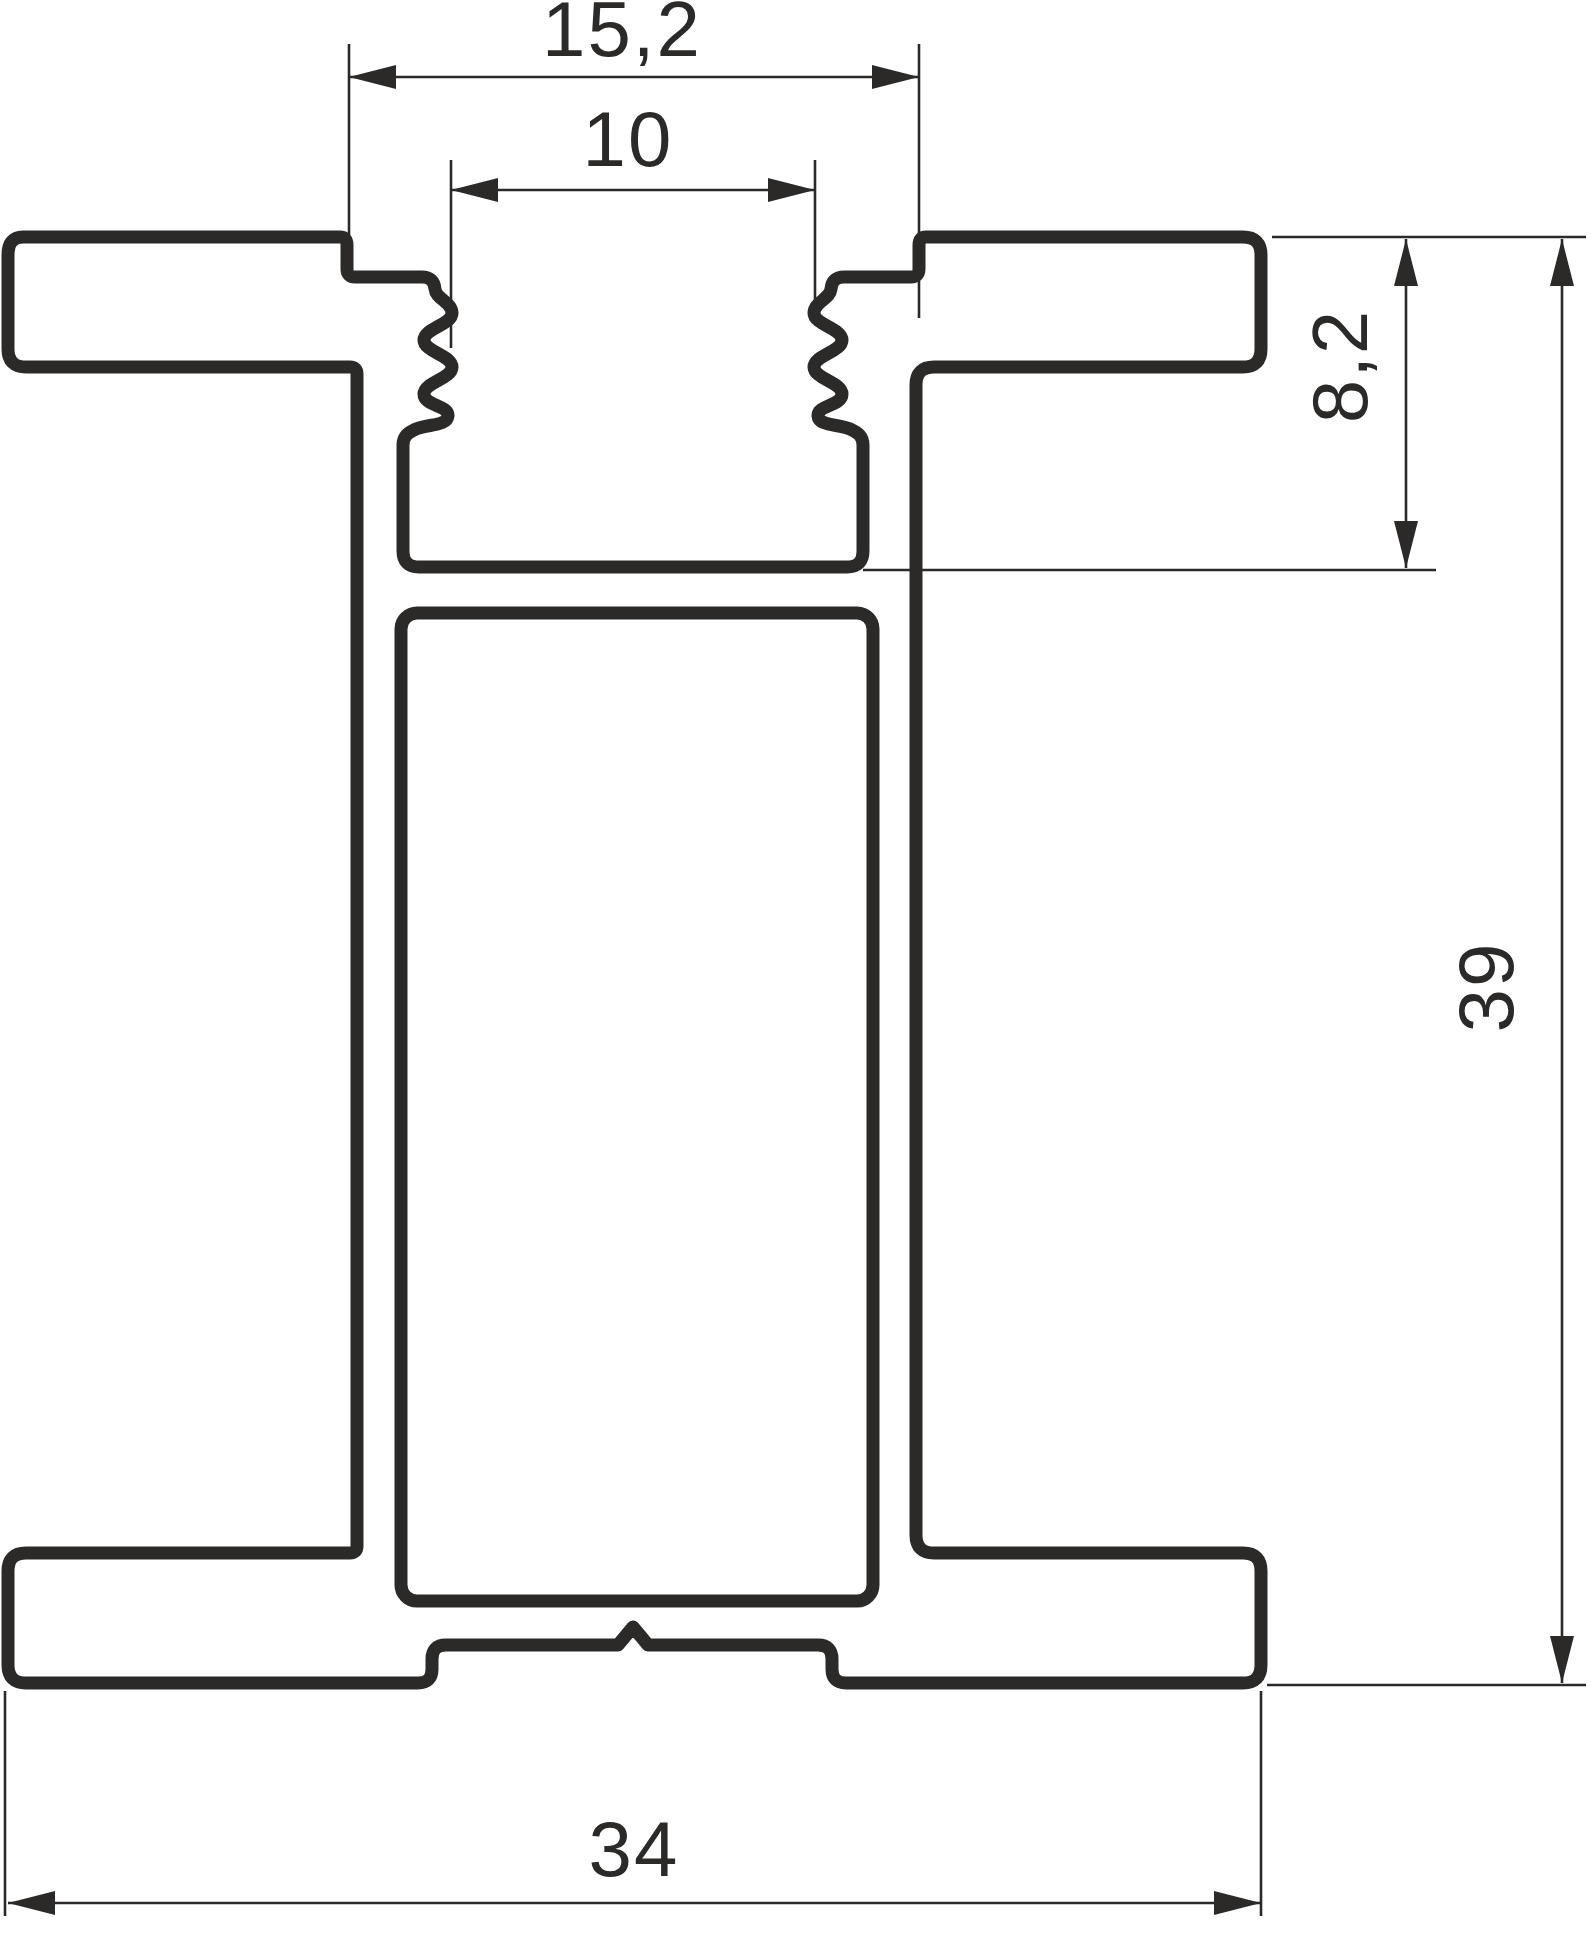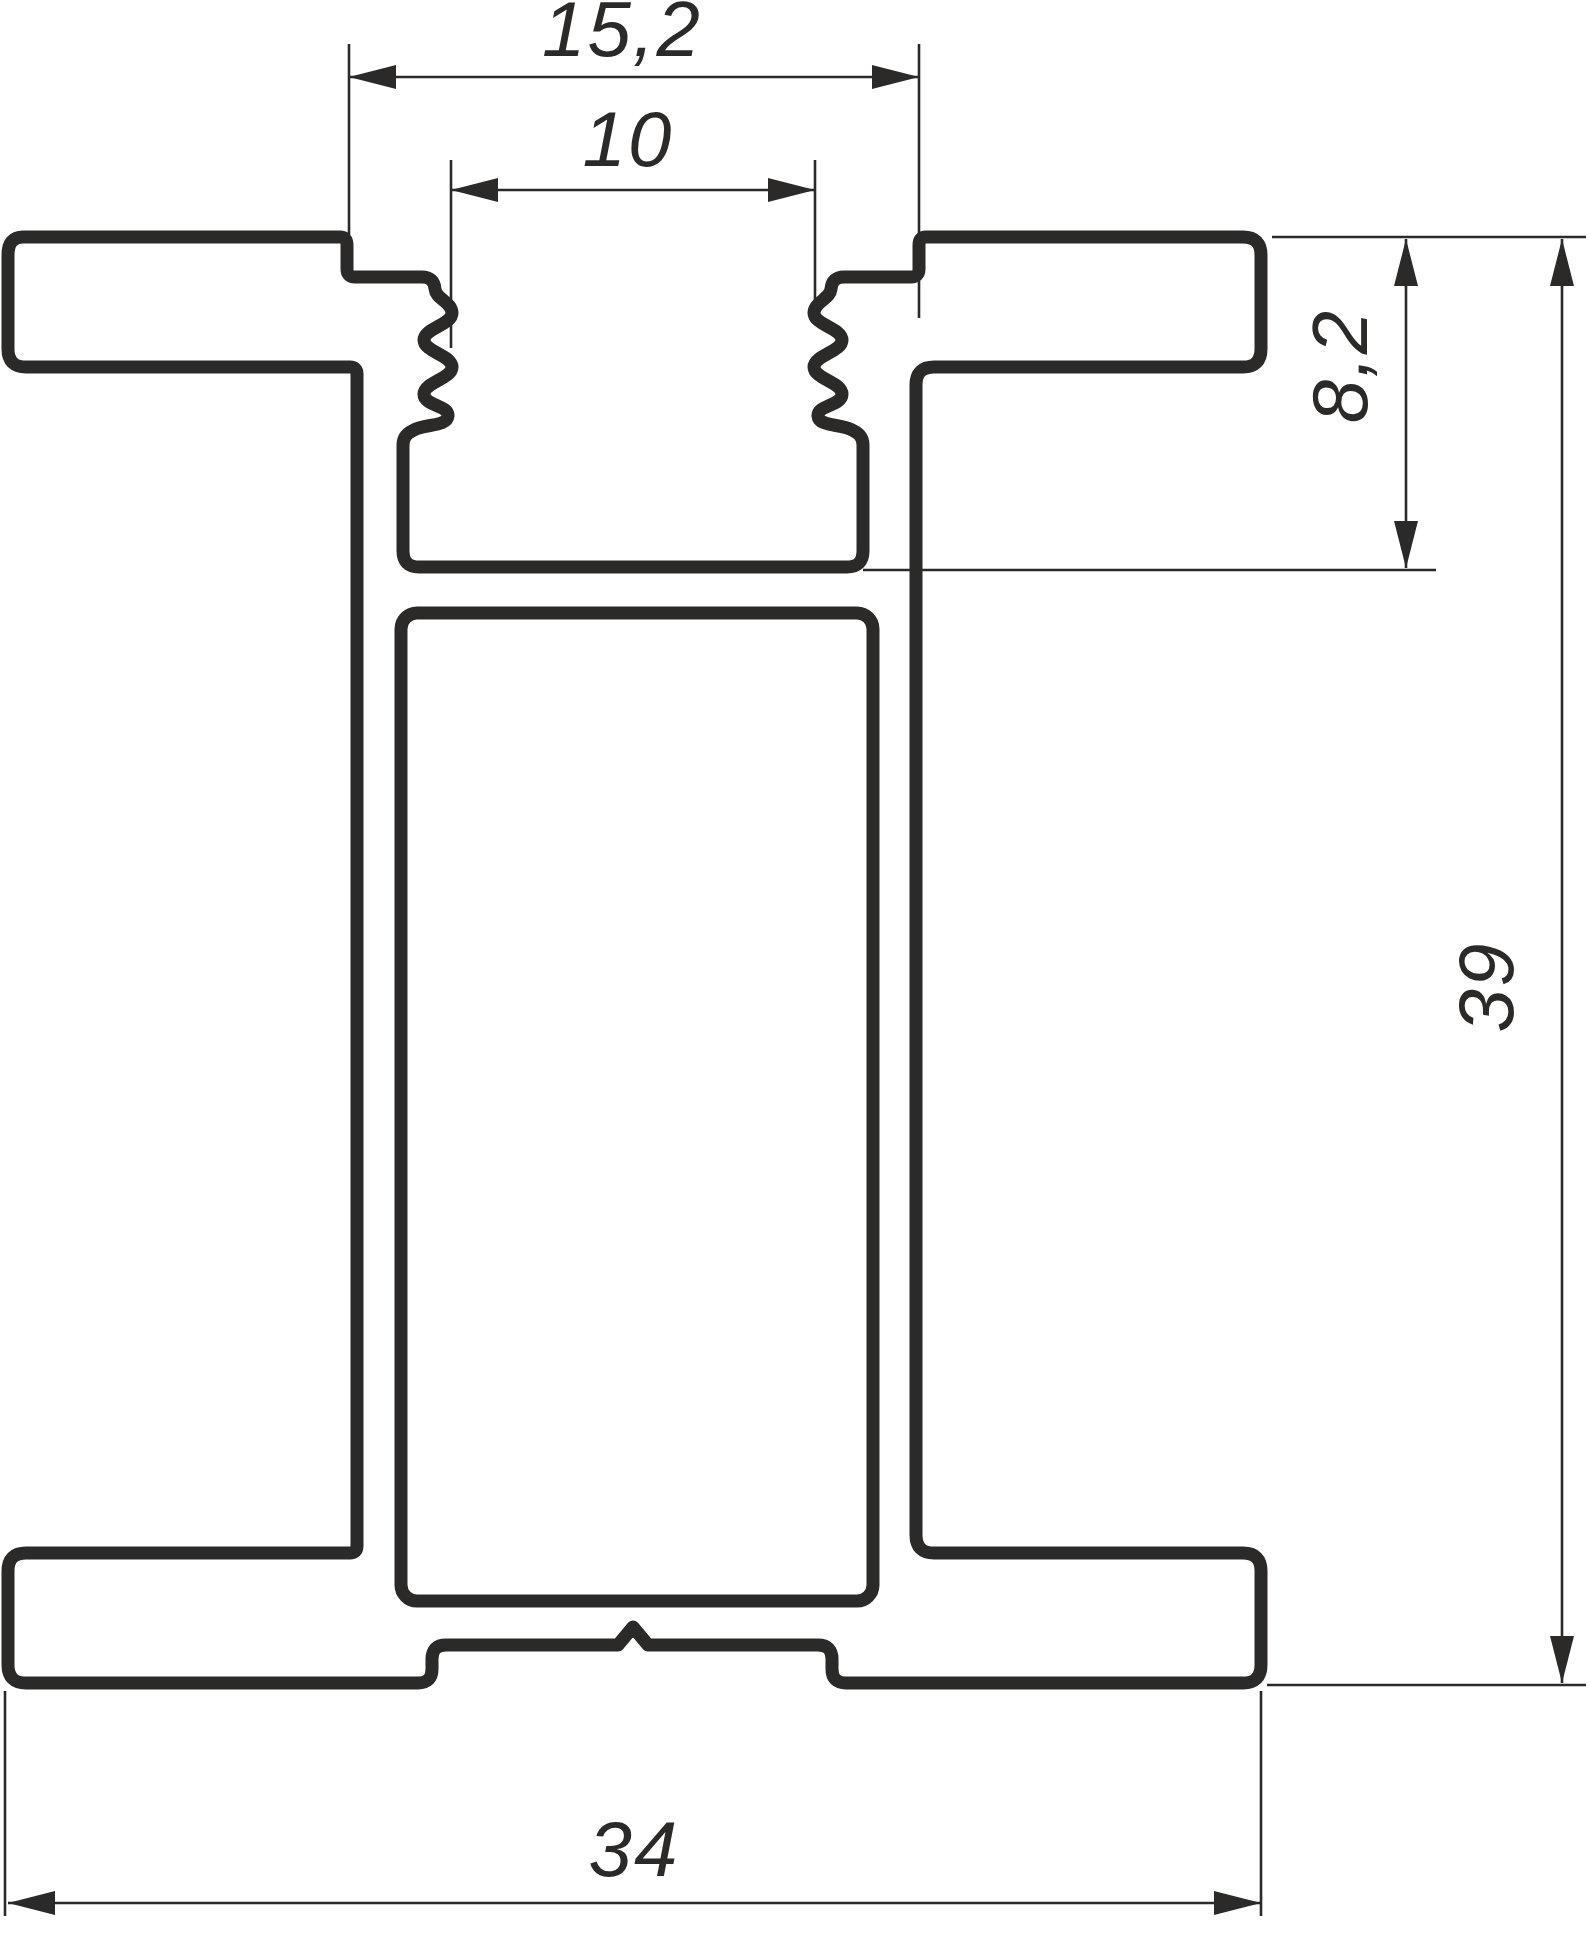--- a/index.html
+++ b/index.html
@@ -6,21 +6,20 @@
     margin: 0;
     padding: 0;
     background: #ffffff;
   }
   .canvas {
     position: relative;
     width: 1591px;
     height: 1934px;
     background: #ffffff;
     font-family: "Liberation Sans", sans-serif;
-    font-style: italic;
   }
   svg { display: block; }
   .profile-stroke {
     fill: none;
     stroke: #2b2a29;
     stroke-width: 13;
     stroke-linejoin: round;
     stroke-linecap: round;
   }
   .thin-line {

